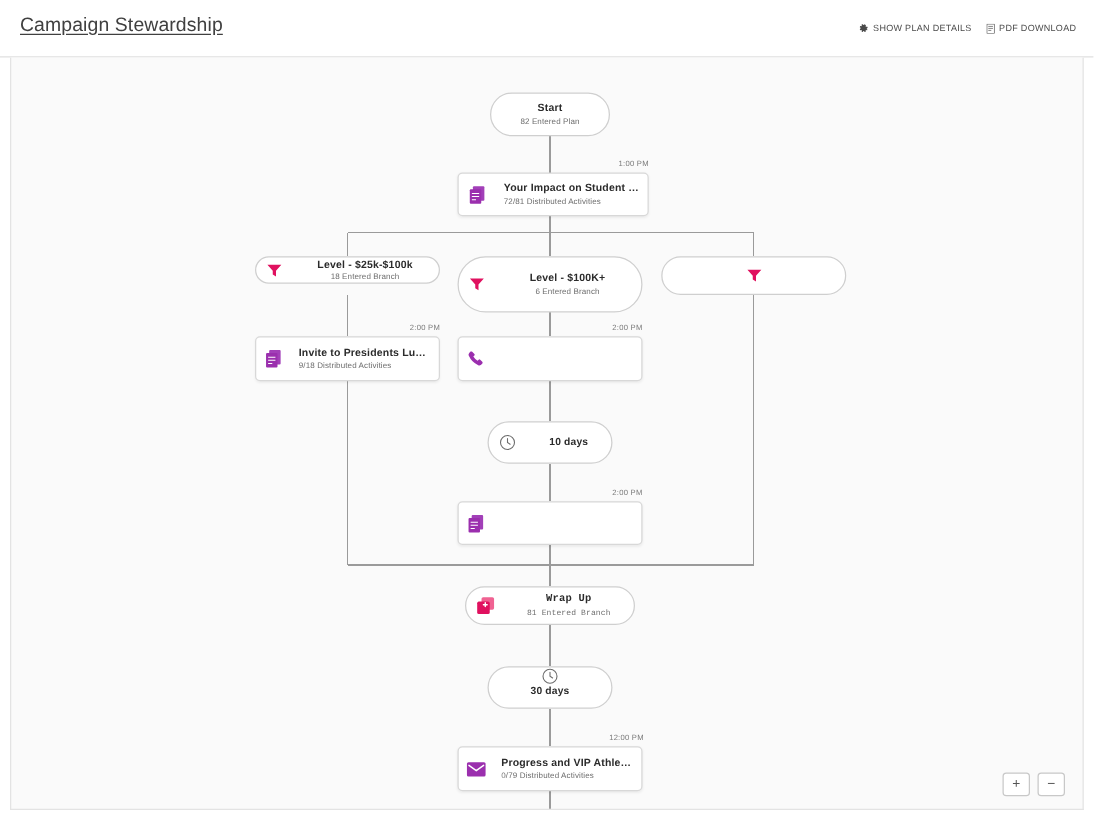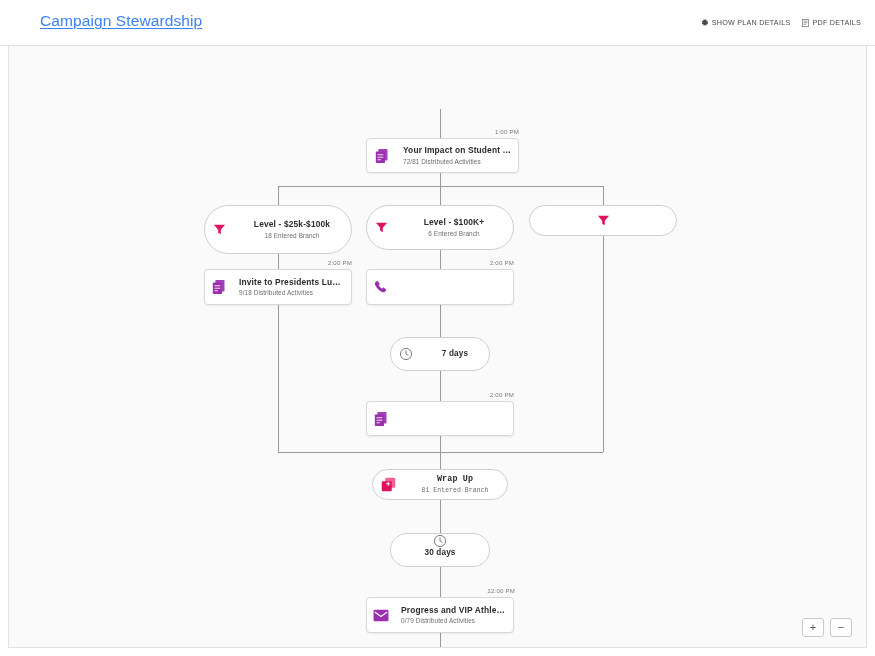--- a/index.html
+++ b/index.html
@@ -23,27 +23,26 @@
     left: 0; top: 0;
     width: 875px; height: 46px;
     background: #ffffff;
     border-bottom: 1px solid #e0e0e0;
     box-sizing: border-box;
   }
   #plan-title {
     position: absolute;
     left: 16px; top: 12px;
     font-size: 15.5px;
-    color: #3b82f6;
+    color: #404040;
     text-decoration: underline;
     text-underline-offset: 2px;
     letter-spacing: 0.1px;
     cursor: pointer;
     white-space: nowrap;
-    margin-left: 24px;
   }
   #header-actions {
     position: absolute;
     right: 14px; top: 18px;
     display: flex;
     align-items: flex-end;
     gap: 12px;
   }
   .header-action {
     display: flex;
@@ -179,21 +178,21 @@
 
       <div class="header-action">
         <span>
           <svg width="7" height="8" viewBox="0 0 12 15">
             <rect x="0.5" y="0.5" width="11" height="14" fill="#fff" stroke="#4a4a4a"></rect>
             <line x1="2.5" y1="4" x2="9.5" y2="4" stroke="#4a4a4a" stroke-width="1"></line>
             <line x1="2.5" y1="7" x2="9.5" y2="7" stroke="#4a4a4a" stroke-width="1"></line>
             <line x1="2.5" y1="10" x2="7" y2="10" stroke="#4a4a4a" stroke-width="1"></line>
           </svg>
         </span>
-        <span>PDF DETAILS</span>
+        <span>PDF DOWNLOAD</span>
       </div>
     </div>
   </div>
 
   <div id="canvas">
 
     <svg id="edges" viewBox="0 0 859 602" preserveAspectRatio="none">
       <g stroke="#9a9a9a" stroke-width="1" fill="none" shape-rendering="crispEdges">
 
         <line x1="431" y1="63" x2="431" y2="92"></line>
@@ -219,39 +218,45 @@
         <line x1="431" y1="406" x2="431" y2="423"></line>
 
         <line x1="431" y1="454" x2="431" y2="487"></line>
 
         <line x1="431" y1="521" x2="431" y2="551"></line>
 
         <line x1="431" y1="587" x2="431" y2="602"></line>
       </g>
     </svg>
 
+    <div class="node pill" style="left:383px; top:28px; width:96px; height:35px;">
+      <div class="node-text">
+        <div class="node-title">Start</div>
+        <div class="node-sub">82 Entered Plan</div>
+      </div>
+    </div>
 
     <div class="time-label" style="left:420px; top:82px; width:90px;">1:00 PM</div>
     <div class="node card" style="left:357px; top:92px; width:153px; height:35px;">
       <div class="node-icon" style="width:30px;">
         <svg width="15" height="16" viewBox="0 0 18 19">
           <rect x="4" y="1" width="11" height="14" rx="1" fill="#a23fb8"></rect>
           <rect x="1" y="4" width="11" height="14" rx="1" fill="#9b2fae"></rect>
           <line x1="3" y1="8" x2="10" y2="8" stroke="#ffffff" stroke-width="1"></line>
           <line x1="3" y1="11" x2="10" y2="11" stroke="#ffffff" stroke-width="1"></line>
           <line x1="3" y1="14" x2="7" y2="14" stroke="#ffffff" stroke-width="1"></line>
         </svg>
       </div>
       <div class="node-text">
         <div class="node-title">Your Impact on Student Suc…</div>
         <div class="node-sub">72/81 Distributed Activities</div>
       </div>
     </div>
 
-    <div class="node pill" style="left:195px; top:159px; width:148px; height:49px;">
+    <div class="node pill" style="left:195px; top:159px; width:148px; height:22px;">
       <div class="node-icon" style="width:28px;">
         <svg width="13" height="13" viewBox="0 0 14 14">
           <path d="M1 2h12l-4.6 5.2V12l-2.8-1.6V7.2z" fill="#e0115f"></path>
         </svg>
       </div>
       <div class="node-text">
         <div class="node-title">Level - $25k-$100k</div>
         <div class="node-sub">18 Entered Branch</div>
       </div>
     </div>
@@ -303,21 +308,21 @@
     </div>
 
     <div class="node pill node-delay" style="left:381px; top:291px; width:100px; height:34px;">
       <div class="node-icon" style="width:30px;">
         <svg width="14" height="14" viewBox="0 0 16 16">
           <circle cx="8" cy="8" r="6.4" fill="none" stroke="#6d6d6d" stroke-width="1"></circle>
           <path d="M8 4.4V8l2.4 1.6" fill="none" stroke="#6d6d6d" stroke-width="1" stroke-linecap="round"></path>
         </svg>
       </div>
       <div class="node-text">
-        <div class="node-title">7 days</div>
+        <div class="node-title">10 days</div>
       </div>
     </div>
 
     <div class="time-label" style="left:420px; top:345px; width:85px;">2:00 PM</div>
     <div class="node card" style="left:357px; top:355px; width:148px; height:35px;">
       <div class="node-icon" style="width:28px;">
         <svg width="15" height="16" viewBox="0 0 18 19">
           <rect x="4" y="1" width="11" height="14" rx="1" fill="#a23fb8"></rect>
           <rect x="1" y="4" width="11" height="14" rx="1" fill="#9b2fae"></rect>
           <line x1="3" y1="8" x2="10" y2="8" stroke="#ffffff" stroke-width="1"></line>

